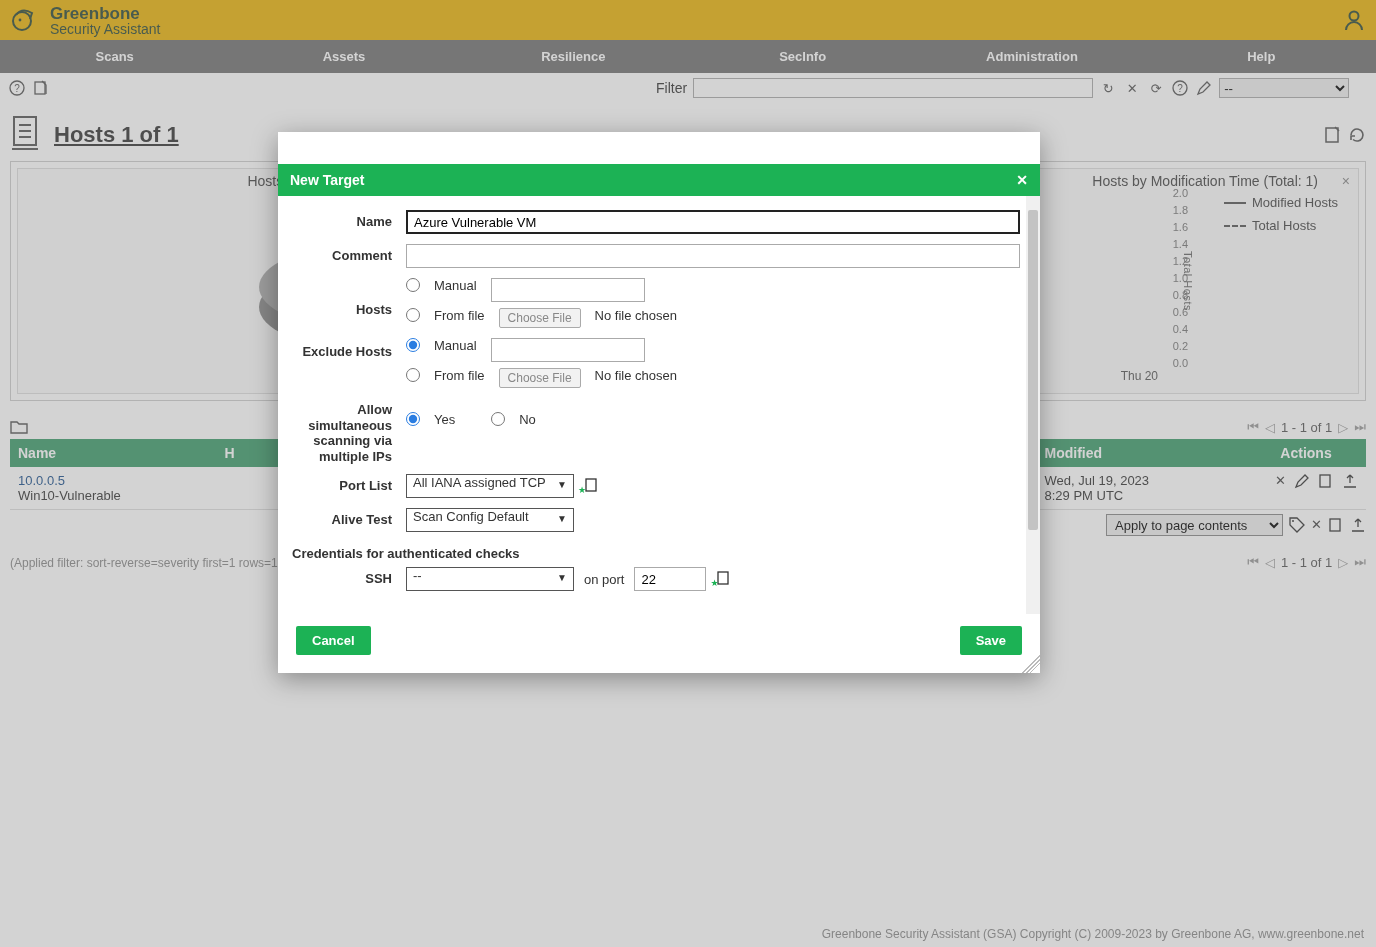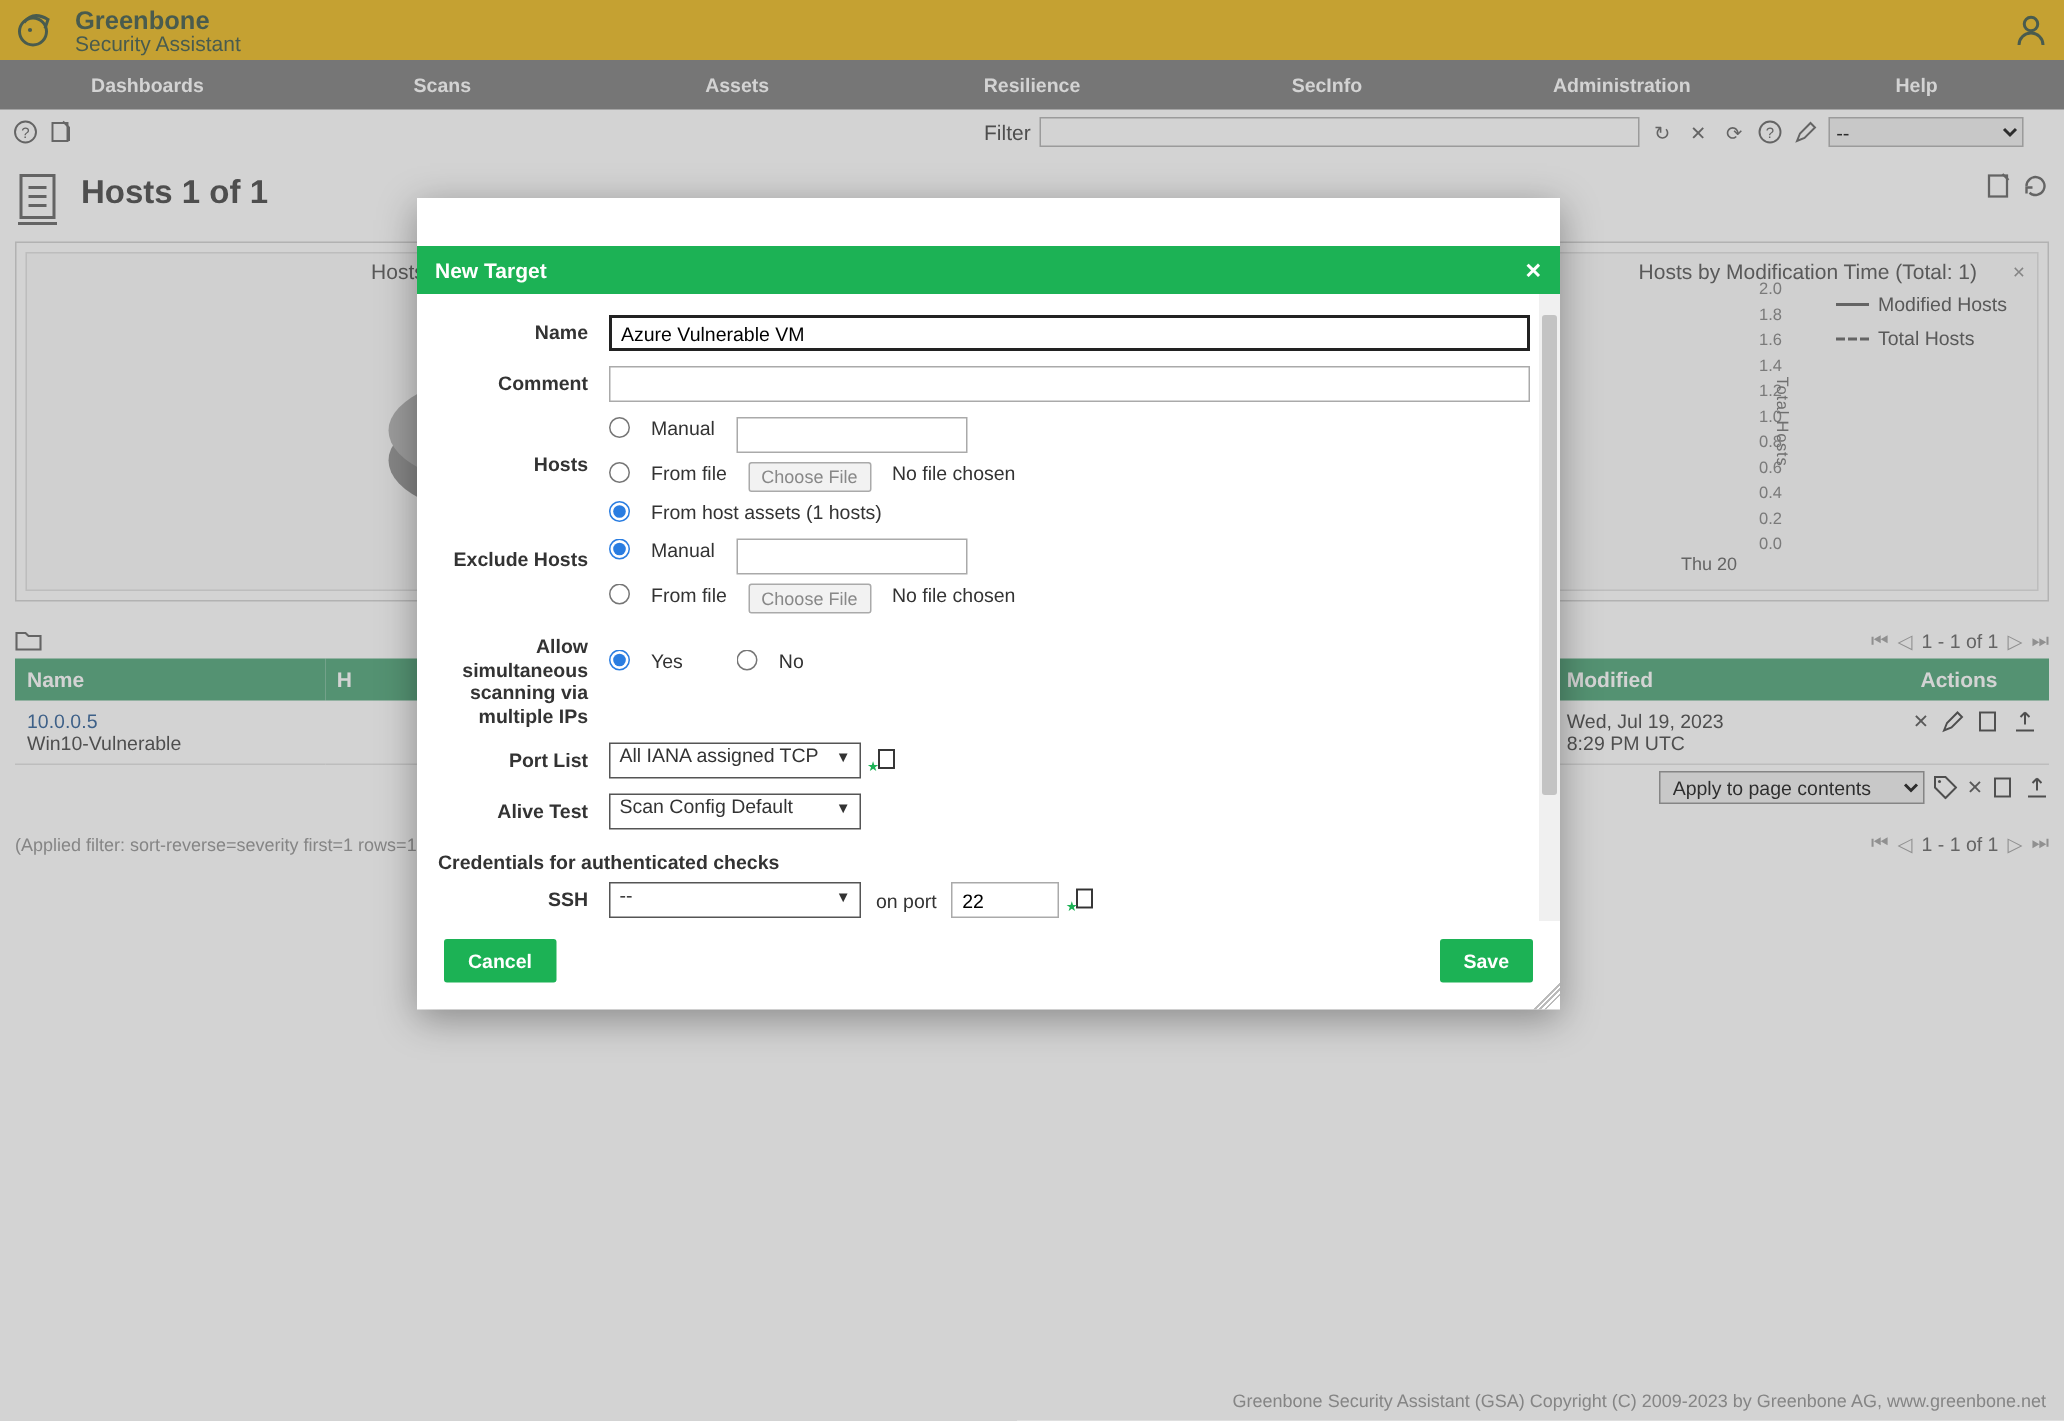--- a/index.html
+++ b/index.html
@@ -58,21 +58,21 @@
   }
   .filterbar .icon-btn { width:18px; height:18px; display:flex;align-items:center;justify-content:center; color:#555; cursor:pointer;}
   .filterbar .filter-label { margin-left: 600px; font-size:14px; color:#333;}
   .filterbar input.filter-field { flex:0 0 400px; border:1px solid #aaa; height:20px; padding:0 4px;}
   .filterbar select { width:130px; height:20px; border:1px solid #aaa;}
   
   .page {
     padding: 4px 10px 10px 10px;
     position:relative;
   }
-  .page-title-row { display:flex; gap:10px; margin:8px 0 6px 0;}
+  .page-title-row { display:flex; align-items:center; gap:10px; margin:8px 0 6px 0;text-decoration:underline;}
   .hosts-icon { width:34px; height:40px; }
   .page-title { font-size:22px; font-weight:bold; color:#333; }
   .page-actions-right { margin-left:auto; display:flex; gap:6px; color:#555;}
   .charts-row {
     display:flex;
     gap:8px;
     border:1px solid #ccc;
     padding:6px;
     height:240px;
     position:relative;
@@ -188,21 +188,20 @@
     </div>
   </div>
   <div class="spacer"></div>
   <svg class="user-icon" viewBox="0 0 24 24">
     <circle cx="12" cy="8" r="4.5" fill="none" stroke="#2b4834" stroke-width="2"></circle>
     <path d="M4 22c0-4.4 3.6-8 8-8s8 3.6 8 8" fill="none" stroke="#2b4834" stroke-width="2"></path>
   </svg>
 </div>
 
 <div class="menubar">
-  <div class="menu-item">Dashboards</div>
   <div class="menu-item">Scans</div>
   <div class="menu-item">Assets</div>
   <div class="menu-item">Resilience</div>
   <div class="menu-item">SecInfo</div>
   <div class="menu-item">Administration</div>
   <div class="menu-item">Help</div>
 </div>
 
 <div class="filterbar">
   <span class="icon-btn">
@@ -435,24 +434,20 @@
           <input type="radio" name="hosts" style="">
           <span>Manual</span>
           <input class="tinput light short" style="">
         </div>
         <div class="radio-line">
           <input type="radio" name="hosts" style="">
           <span>From file</span>
           <span class="choose-btn">Choose File</span>
           <span class="nofile">No file chosen</span>
         </div>
-        <div class="radio-line">
-          <input type="radio" name="hosts" checked="" style="">
-          <span>From host assets (1 hosts)</span>
-        </div>
       </div>
     </div>
 
     <div class="form-row">
       <div class="form-label" style="padding-top:6px">Exclude Hosts</div>
       <div class="form-field">
         <div class="radio-line">
           <input type="radio" name="excl" checked="" style="">
           <span>Manual</span>
           <input class="tinput light short" style="">

